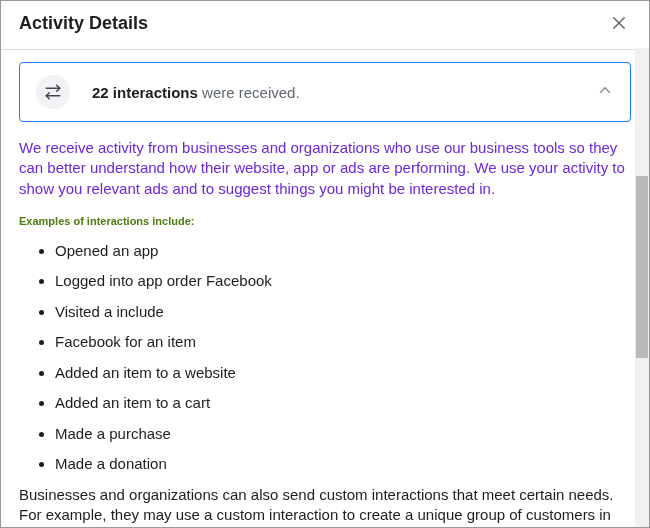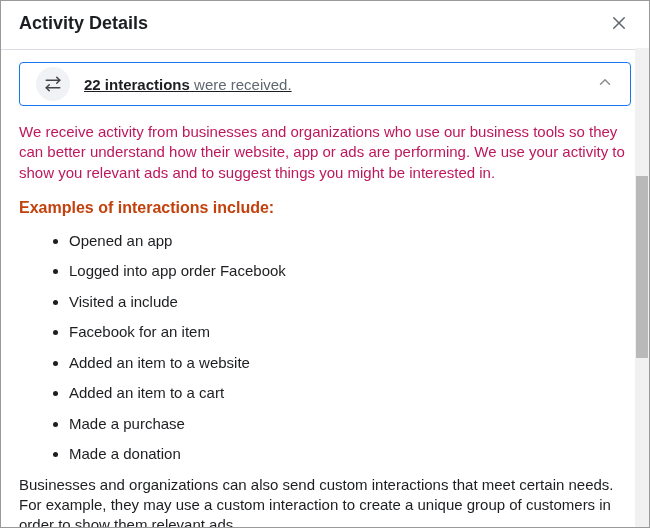--- a/index.html
+++ b/index.html
@@ -43,26 +43,25 @@
     overflow: hidden;
   }
   .scroll-content {
     padding: 14px 18px 0 18px;
     height: 100%;
   }
 
   .summary-card {
     border: 1px solid #1877f2;
     border-radius: 4px;
-    padding: 4px 16px;
+    padding: 12px 16px;
     display: flex;
     align-items: center;
-    gap: 14px;
+    gap: 22px;
     cursor: pointer;
-    text-decoration: underline;
   }
   .summary-icon {
     width: 34px; height: 34px;
     border-radius: 50%;
     background: #f0f2f5;
     display: flex;
     align-items: center;
     justify-content: center;
     color: #444;
     flex-shrink: 0;
@@ -78,38 +77,37 @@
     color: #8a8d91;
     display: flex;
     align-items: center;
   }
   .chevron svg { width: 18px; height: 18px; }
 
   .body-text {
     margin-top: 16px;
     font-size: 15px;
     line-height: 1.35;
-    color: #be185d;
+    color: #6d28d9;
   }
   .subheading {
     margin-top: 16px;
-    font-size: 16px;
+    font-size: 11px;
     font-weight: 700;
-    color: #c2410c;
+    color: #4d7c0f;
   }
   ul.examples {
     margin: 14px 0 0 0;
     padding-left: 36px;
   }
   ul.examples li {
     font-size: 15px;
     line-height: 1.3;
     margin-bottom: 11px;
     color: #1c1e21;
-    margin-left: 14px;
   }
   .footer-para {
     margin-top: 8px;
     font-size: 15px;
     line-height: 1.35;
     color: #1c1e21;
   }
 
   
   .scrollbar-track {

